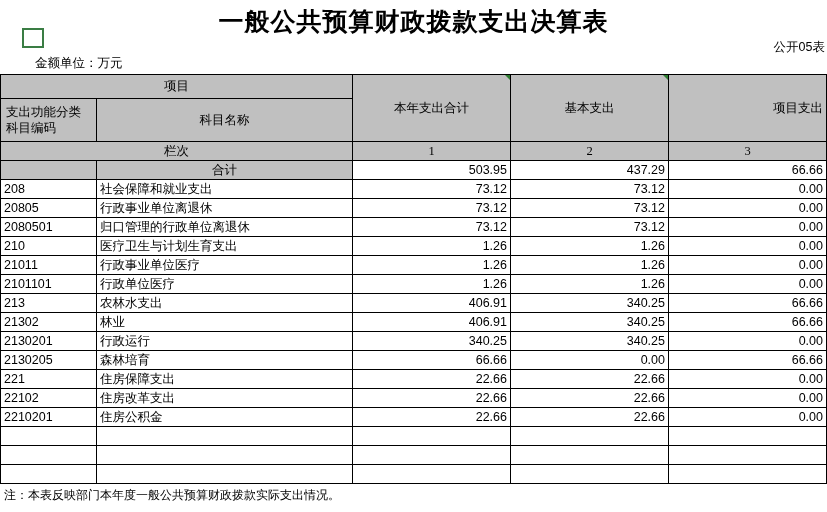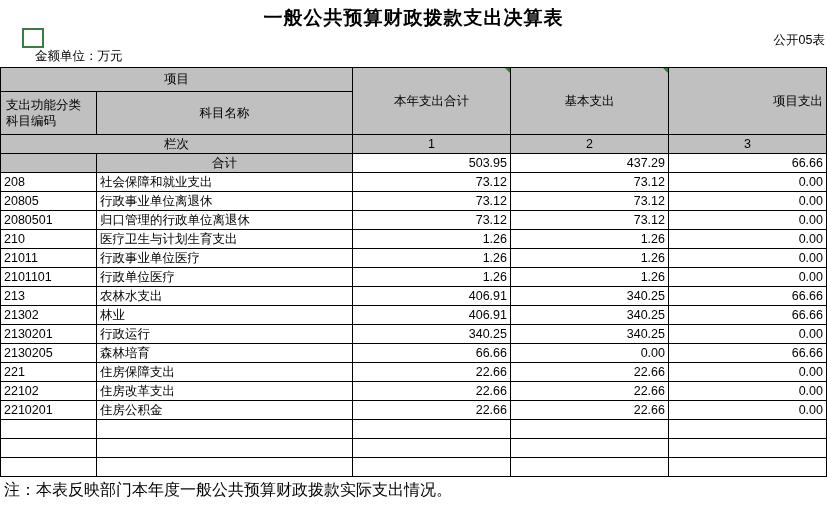--- a/index.html
+++ b/index.html
@@ -19,21 +19,21 @@
 
   .page {
     position: relative;
     width: 827px;
     height: 512px;
   }
 
   
   .title {
     text-align: center;
-    font-size: 19px;
+    font-size: 25px;
     font-weight: bold;
     letter-spacing: 1px;
     padding-top: 5px;
     padding-bottom: 2px;
     font-family: "DejaVu Sans", "Liberation Sans", sans-serif;
   }
 
   
   .subline {
     display: flex;
@@ -69,41 +69,41 @@
   table.main td, table.main th {
     border: 1px solid #000000;
     padding: 0 3px;
     height: 19px;
     box-sizing: border-box;
     font-weight: normal;
     overflow: hidden;
     white-space: nowrap;
   }
   .hdr-grey { background: #c0c0c0; }
-  .center { text-align: center; }
+  .center { text-align: center; font-family: Liberation Serif, serif; }
   .right { text-align: right; padding-right: 6px; }
   .left { text-align: left; }
 
   .col-code { width: 96px; }
   .col-name { width: 256px; }
   .col-num  { width: 158px; }
 
   .tall { height: 66px; vertical-align: middle; }
 
   .item-header { height: 19px; }
 
   .numrow td { height: 19px; }
 
   .indent1 { padding-left: 14px; }
   .indent3 { padding-left: 38px; }
 
   .blank-row td { height: 19px; }
 
   .footnote {
-    font-size: 16px;
+    font-size: 12px;
     padding: 3px 0 0 4px;
   }
 
   
   .corner-mark {
     position: relative;
   }
   .corner-mark::after {
     content: "";
     position: absolute;

